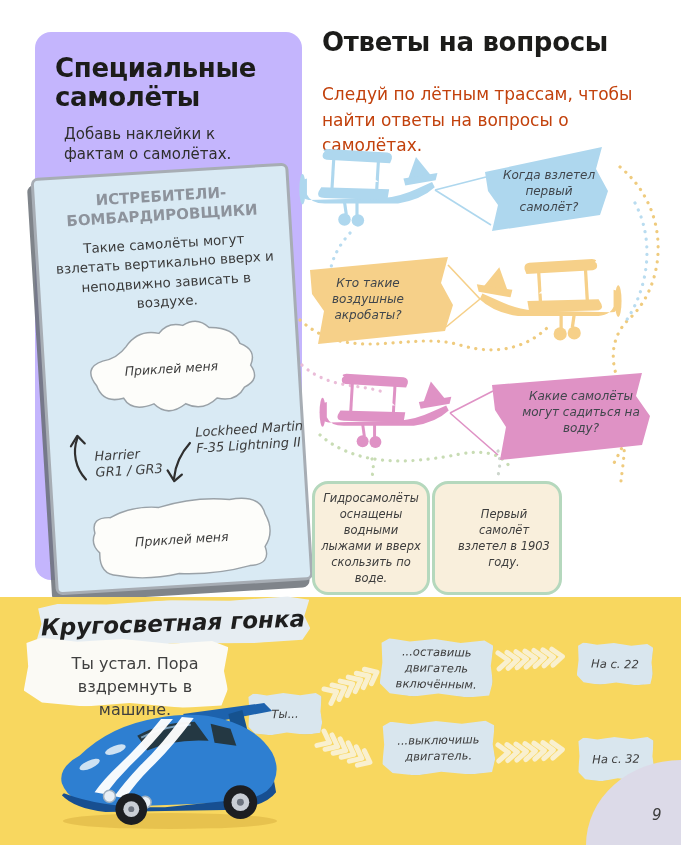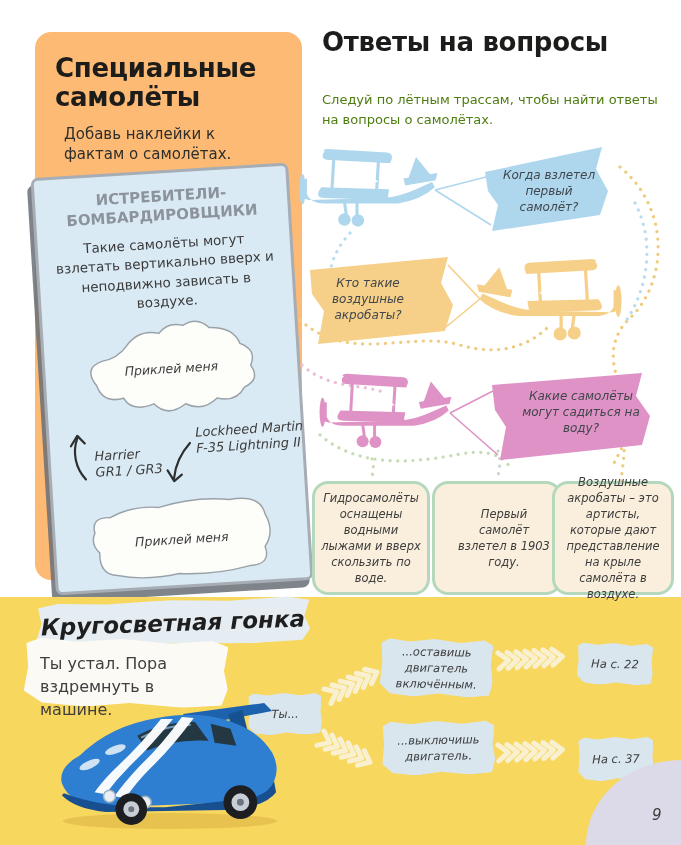--- a/index.html
+++ b/index.html
@@ -1,47 +1,47 @@
 <!DOCTYPE html>
 <html><head>
 <meta charset="utf-8">
 <style>
   html,body{margin:0;padding:0;background:#ffffff;}
   #page{position:relative;width:681px;height:845px;background:#ffffff;overflow:hidden;
         font-family:"DejaVu Sans","Liberation Sans",sans-serif;color:#2b2b2b;}
   .abs{position:absolute;}
   .hand{font-style:italic;color:#3d3d3d;}
   
-  .green-panel{left:35px;top:32px;width:267px;height:548px;background:#fdba74;border-radius:16px;}
+  .green-panel{left:35px;top:32px;width:267px;height:548px;background:#c4b5fd;border-radius:16px;}
   .green-panel h1{margin:22px 20px 0;font-size:26px;line-height:1.12;color:#1c1c1a;letter-spacing:-0.3px;}
   .green-panel .sub{margin:12px 29px 0;font-size:15px;line-height:1.35;color:#2e2e2c;}
   .blue-card{left:8px;top:138px;width:252px;height:412px;background:#d9eaf4;border:3px solid #a7adb4;
              border-radius:7px;transform:rotate(-3.5deg);box-shadow:-4px 7px 0 rgba(104,110,118,.85);}
   .blue-card .card-title{margin:14px 12px 0;text-align:center;font-weight:bold;font-size:15px;
              line-height:1.25;color:#8d939c;}
   .blue-card .card-body{margin:9px 16px 0;text-align:center;font-size:13.5px;line-height:1.45;color:#3a3a3a;}
   .sticker{position:relative;width:228px;margin:2px auto 0;}
   .sticker .lbl{position:absolute;left:0;right:0;top:42%;text-align:center;font-size:12.5px;}
   .plane-labels{display:flex;justify-content:space-between;margin:0 14px;}
   .plane-labels .lab{font-size:13px;line-height:1.25;}
   
   .right-head h1{position:absolute;left:322px;top:27px;margin:0;font-size:26px;color:#1c1c1a;letter-spacing:-0.3px;}
-  .right-head .sub{position:absolute;left:322px;top:90px;width:340px;font-size:13px;line-height:1.5;color:#4d7c0f;}
+  .right-head .sub{position:absolute;left:322px;top:82px;width:340px;font-size:17px;line-height:1.5;color:#c2410c;}
   .qtext{position:absolute;text-align:center;font-size:12px;line-height:1.35;color:#40464c;font-style:italic;}
   .answer-box{position:absolute;top:481px;height:100px;background:#f9efdc;border:3px solid #b5d8bd;
               border-radius:16px;display:flex;align-items:center;justify-content:center;padding:4px 6px;box-sizing:content-box;}
   .answer-box .at{text-align:center;font-size:11.5px;line-height:1.4;}
   
   .band{left:0;top:597px;width:681px;height:248px;background:#f8d75f;}
   .torn{clip-path:polygon(1% 8%,8% 0%,26% 5%,48% 0%,71% 6%,92% 1%,100% 10%,98% 45%,100% 72%,97% 96%,78% 100%,52% 94%,30% 100%,9% 95%,0% 78%,2% 42%);}
   .race-title{left:36px;top:3px;width:274px;height:46px;background:#e6edf2;transform:rotate(-2deg);
               display:flex;align-items:center;justify-content:center;}
   .race-title span{font-size:23px;font-weight:bold;font-style:italic;color:#1e1e1e;}
   .intro-patch{left:24px;top:42px;width:204px;height:68px;background:#fbfaf5;transform:rotate(0.8deg);}
-  .intro-text{left:40px;top:55px;width:190px;font-size:16px;line-height:1.45;color:#3f3f3f;}
+  .intro-text{left:40px;top:55px;width:190px;font-size:16px;line-height:1.45;color:#3f3f3f;text-align:center;}
   .flow-box{position:absolute;background:#d9e6ee;display:flex;align-items:center;justify-content:center;
             text-align:center;box-shadow:2px 3px 0 rgba(120,110,40,.18);}
   .flow-box .ft{font-size:11.5px;line-height:1.4;}
   .page-num{left:652px;top:806px;font-size:15px;font-style:italic;color:#3c3c3c;z-index:6;}
   .corner{left:586px;top:760px;width:95px;height:85px;background:#dcdae8;border-radius:100% 0 0 0;z-index:5;}
   svg{display:block;}
 </style>
 </head>
 <body>
 
@@ -152,23 +152,20 @@
   <div class="qtext" style="left:495px;top:167px;width:108px;z-index:2;font-style:italic;">Когда взлетел первый самолёт?</div>
   <div class="qtext" style="left:318px;top:275px;width:100px;z-index:2;text-align:center;">Кто такие воздушные акробаты?</div>
   <div class="qtext" style="left:522px;top:388px;width:118px;z-index:2;">Какие самолёты могут садиться на воду?</div>
 
   <div class="answer-box" style="left:312px;width:100px;z-index:3;">
     <div class="at hand">Гидросамолёты оснащены водными лыжами и вверх скользить по воде.</div>
   </div>
   <div class="answer-box" style="left:432px;width:98px;z-index:3;padding-left:20px;">
     <div class="at hand">Первый самолёт взлетел в 1903 году.</div>
   </div>
-  <div class="answer-box" style="left:552px;width:104px;z-index:3;">
-    <div class="at hand">Воздушные акробаты – это артисты, которые дают представление на крыле самолёта в воздухе.</div>
-  </div>
 
   <div class="abs band">
     <div class="abs race-title torn">
       <span>Кругосветная гонка</span>
     </div>
     <div class="abs intro-patch torn"></div>
     <div class="abs intro-text">Ты устал. Пора вздремнуть в машине.</div>
 
     <svg class="abs" style="left:240px;top:30px;" width="441" height="170" viewBox="0 0 441 170">
       <g stroke="#f9f0cf" stroke-width="5" fill="none" stroke-linecap="round" stroke-linejoin="round">
@@ -215,21 +212,21 @@
     <div class="flow-box torn" style="left:380px;top:42px;width:113px;height:58px;transform:rotate(1deg);">
       <div class="ft hand">...оставишь двигатель включённым.</div>
     </div>
     <div class="flow-box torn" style="left:382px;top:124px;width:113px;height:54px;transform:rotate(-1deg);">
       <div class="ft hand">...выключишь двигатель.</div>
     </div>
     <div class="flow-box torn" style="left:577px;top:46px;width:76px;height:42px;transform:rotate(1deg);">
       <div class="ft hand">На с. 22</div>
     </div>
     <div class="flow-box torn" style="left:578px;top:140px;width:76px;height:44px;transform:rotate(-1deg);">
-      <div class="ft hand">На с. 37</div>
+      <div class="ft hand">На с. 32</div>
     </div>
 
     <svg class="abs" style="left:46px;top:98px;" width="238" height="140" viewBox="0 0 240 135">
       <ellipse cx="125" cy="124" rx="108" ry="8" fill="#c89b30" opacity="0.35"></ellipse>
 
       <path d="M138,16 L220,5 L228,13 L150,28 Z" fill="#1d62ad"></path>
       <path d="M198,12 L204,36 L188,38 L184,16 Z" fill="#16528f"></path>
 
       <path d="M16,86 Q12,70 34,58 Q64,28 112,20 Q150,13 178,21 Q214,31 228,55 Q236,70 230,84 Q226,100 196,105 L60,110 Q24,108 16,86 Z" fill="#2e7fd1"></path>
       <path d="M18,96 Q60,112 120,110 L208,101 Q226,95 230,84 L232,95 Q220,111 180,113 L60,115 Q28,111 16,98 Z" fill="#174f91"></path>

